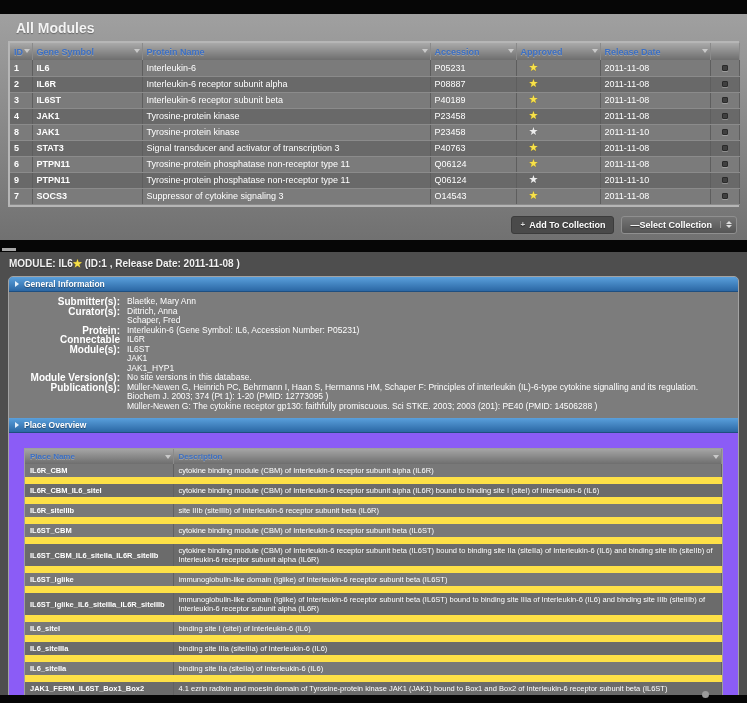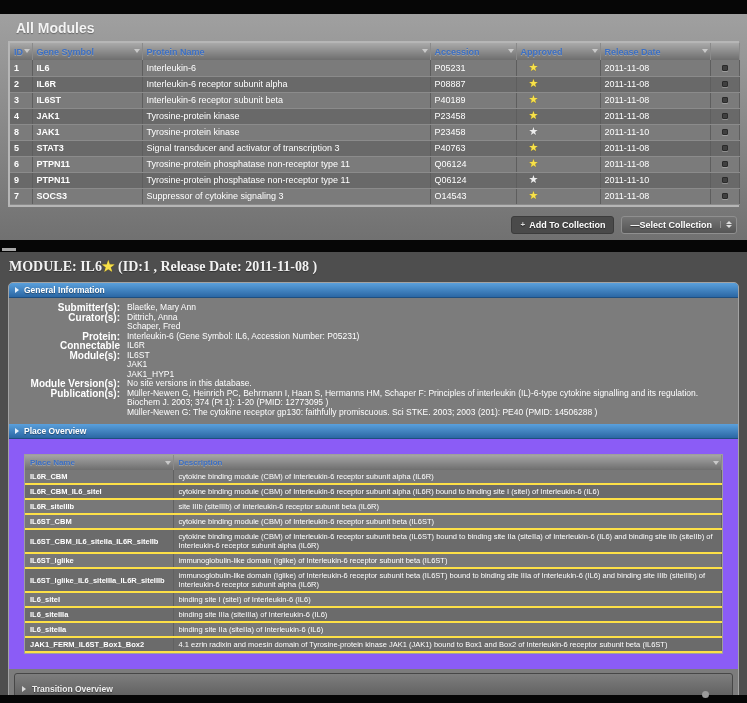--- a/index.html
+++ b/index.html
@@ -41,22 +41,22 @@
   .plus-glyph { font-size:8px; color:#ddd; }
   #select-collection-btn { background:linear-gradient(#757575,#555); border:1px solid #8f8f8f; padding-right:4px; }
   .spinner { display:flex; flex-direction:column; gap:1px; margin-left:4px; padding-left:5px;
     border-left:1px solid #8f8f8f; }
   .spinner b { width:0; height:0; border-left:3px solid transparent; border-right:3px solid transparent; }
   .spin-up { border-bottom:3px solid #ddd; }
   .spin-down { border-top:3px solid #ddd; }
 
   
   #panel-module-detail { height:443px; background:#4e4e4e; padding:4px 8px 0 8px; position:relative; }
-  #module-title { font-size:14px; font-weight:bold; color:#f2f2f2; margin:2px 0 7px 1px;
-    text-shadow:0 1px 1px rgba(0,0,0,.4);font-family:Liberation Serif, serif; }
+  #module-title { font-size:10px; font-weight:bold; color:#f2f2f2; margin:2px 0 7px 1px;
+    text-shadow:0 1px 1px rgba(0,0,0,.4); }
   #module-title .title-star { color:#f7e14b; text-shadow:0 0 1px #9c7d00; }
   #detail-wrapper { border:1px solid #a3a3a3; border-radius:5px; overflow:hidden; background:#7c7c7c; }
   .section-bar { height:15px; background:linear-gradient(#5aa0dc,#2b67a4); display:flex; align-items:center;
     padding:0 6px; gap:5px; border-bottom:1px solid #1f4f80; cursor:pointer; }
   .section-bar-label { color:#fff; font-size:8.5px; font-weight:bold; text-shadow:0 1px 1px rgba(0,0,0,.4); }
   .tri { width:0; height:0; border-top:3px solid transparent; border-bottom:3px solid transparent;
     border-left:4px solid #e8f1fa; }
 
   
   #general-info { padding:5px 6px 7px 6px; background:#7c7c7c; }
@@ -65,21 +65,21 @@
     line-height:9.5px; padding-right:7px; }
   .gi-values { color:#fff; font-size:8.5px; line-height:9.5px; flex:1; }
 
   
   #places-area { padding:15px; background:#8b5cf6; }
   #places-table-wrap { border:1px solid #9e9e9e; background:#707070; }
   #places-table th { background:linear-gradient(#a5a5a5,#6e6e6e); color:#3b6fc4; font-size:8px; font-weight:bold;
     text-align:left; padding:3px 5px; height:14px; border-right:1px solid #8a8a8a; position:relative;
     text-shadow:0 1px 0 rgba(255,255,255,.25); }
   #places-table td { font-size:7.5px; color:#fff; padding:2px 5px; line-height:9px;
-    border-right:1px solid #616161; border-bottom:2px solid #fde047; vertical-align:middle;
+    border-right:1px solid #616161; border-bottom:7px solid #fde047; vertical-align:middle;
     overflow-wrap:anywhere; }
   #places-table tr.odd td { background:#787878; }
   #places-table tr.even td { background:#6b6b6b; }
   .p-name { font-weight:bold; }
 
   
   .collapsed-bar { height:32px; margin:4px 5px; border:1px solid #474747; border-radius:3px;
     background:linear-gradient(#7e7e7e,#565656); display:flex; align-items:center; gap:6px;
     padding:0 7px; cursor:pointer; box-shadow:0 1px 0 rgba(255,255,255,.12); }
   .collapsed-bar .tri { border-left-color:#d8d8d8; }

